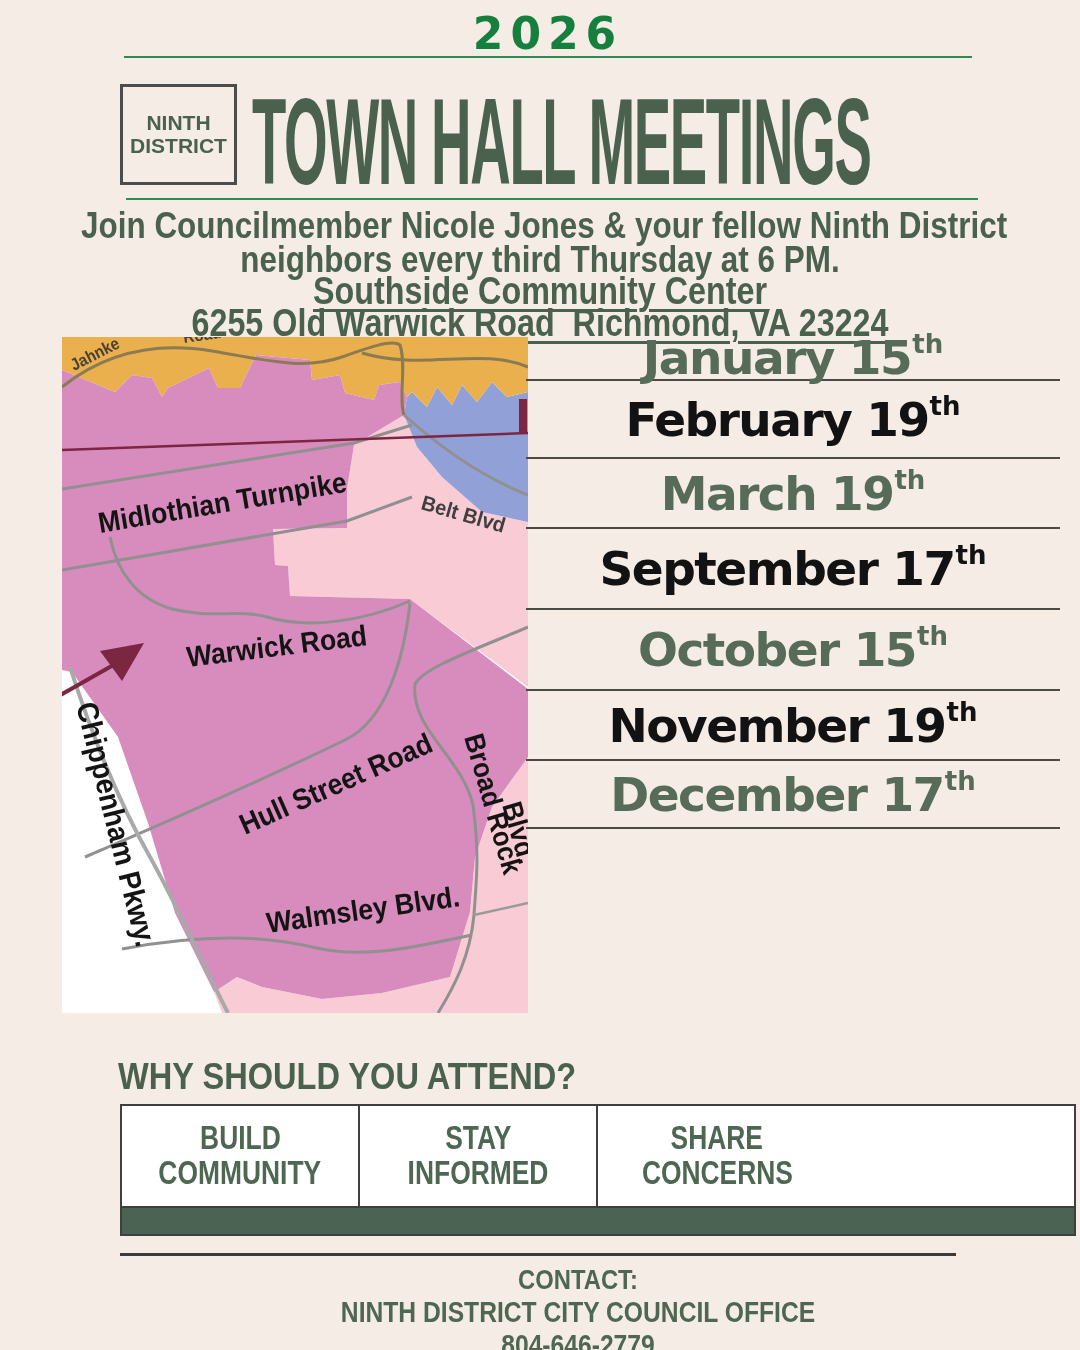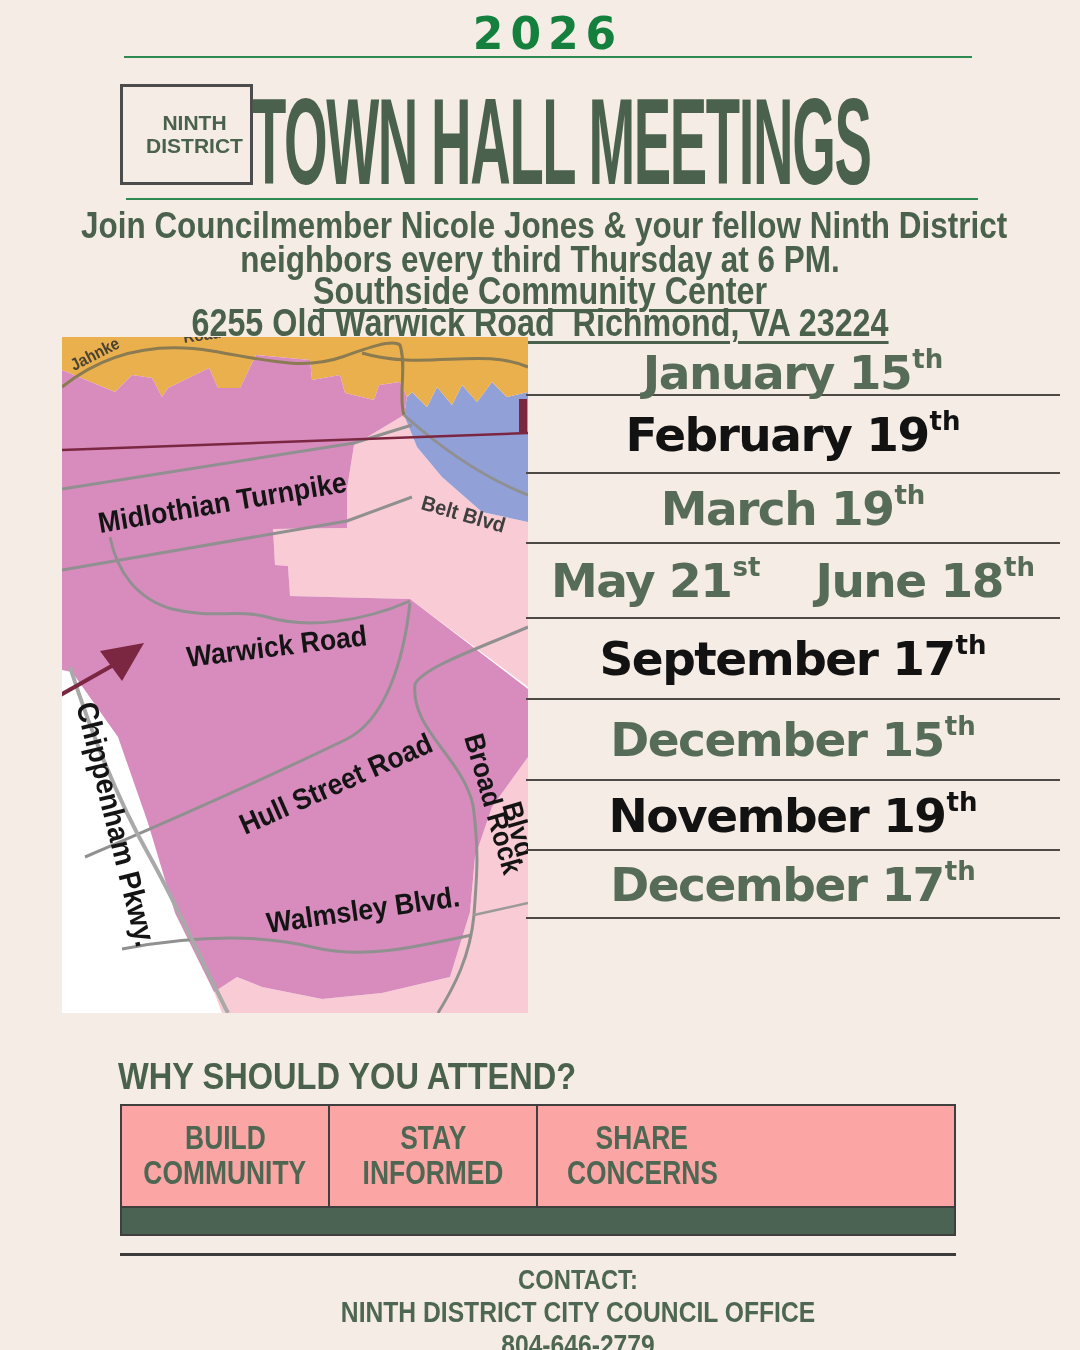--- a/index.html
+++ b/index.html
@@ -9,50 +9,50 @@
 
   
   .year{top:8px;left:8px;width:100%;text-align:center;font-weight:800;font-size:44px;
         letter-spacing:7px;color:#15803d;font-family:"DejaVu Sans",sans-serif;}
   .rule-green{height:2px;background:#2f8a52;}
   .rule-top{top:56px;left:124px;width:848px;}
   .rule-title{top:198px;left:126px;width:852px;}
   .badge{left:120px;top:84px;width:111px;height:95px;border:3px solid #4c4c4c;
          display:flex;flex-direction:column;justify-content:center;align-items:center;
          color:#4a614e;font-weight:700;font-size:21px;line-height:1.08;text-align:center;
-         font-family:"Liberation Sans",sans-serif;padding-left:16px;}
+         font-family:"Liberation Sans",sans-serif;}
   .main-title{left:252px;top:81px;color:#4a614e;font-family:"Liberation Sans",sans-serif;
          font-weight:700;font-size:122px;line-height:1;white-space:nowrap;letter-spacing:-3px;
          transform:scaleX(0.46);transform-origin:left top;}
   .cond{font-family:"Liberation Sans",sans-serif;}
   .intro{left:0;width:100%;text-align:center;color:#4a614e;font-weight:700;font-size:37px;
          line-height:1;transform:scaleX(0.85);transform-origin:center top;white-space:nowrap;}
   .intro1{top:207px;}
   .intro2{top:241px;}
   .venue{top:272px;font-size:38px;text-decoration:underline;text-decoration-thickness:3px;text-underline-offset:5px;}
   .address{top:304px;font-size:38px;text-decoration:underline;text-decoration-thickness:3px;text-underline-offset:5px;}
 
   
   .map{left:62px;top:337px;width:466px;height:676px;}
   .map svg{display:block;}
   .map text{font-family:"Liberation Sans",sans-serif;font-weight:bold;}
 
   
-  .dates{left:526px;top:351px;width:534px;}
+  .dates{left:526px;top:336px;width:534px;}
   .drow{display:flex;align-items:center;justify-content:center;gap:55px;
         border-bottom:2.5px solid #4d4a46;box-sizing:border-box;}
   .date{font-family:"DejaVu Sans",sans-serif;font-weight:800;font-size:47px;letter-spacing:-1.5px;white-space:nowrap;}
   .date sup{font-size:26px;position:relative;top:-4px;letter-spacing:0;margin-left:1px;vertical-align:super;line-height:0;}
   .tone-green{color:#566c58;}
   .tone-black{color:#121212;}
 
   
   .why{left:118px;top:1056px;color:#4a614e;font-weight:700;font-size:37px;white-space:nowrap;
        transform:scaleX(0.88);transform-origin:left top;}
-  .table{left:120px;top:1104px;width:836px;border:2px solid #3f3f3f;box-sizing:border-box;background:#fca5a5;}
+  .table{left:120px;top:1104px;width:956px;border:2px solid #3f3f3f;box-sizing:border-box;background:#ffffff;}
   .cells{display:grid;grid-template-columns:1fr 1fr 1fr 1fr;}
   .cell{height:100px;border-right:2px solid #3f3f3f;display:flex;flex-direction:column;
         justify-content:center;align-items:center;color:#4e6753;font-weight:700;font-size:33px;line-height:1.05;}
   .cell:last-child{border-right:none;}
   .cell span{display:inline-block;transform:scaleX(0.8);white-space:nowrap;}
   .bar{height:26px;background:#4a6353;border-top:2px solid #3f3f3f;}
 
   
   .rule-bottom{top:1253px;left:120px;width:836px;height:2.5px;background:#3b3b3b;}
   .contact{left:78px;top:1266px;width:1000px;text-align:center;color:#4e6753;font-weight:700;line-height:1;}
@@ -128,29 +128,25 @@
   <div class="abs dates">
     <div class="drow tone-green" style="height:45px">
       <span class="date"><span>January 15</span><sup>th</sup></span>
     </div>
     <div class="drow tone-black" style="height:78px">
       <span class="date"><span>February 19</span><sup>th</sup></span>
     </div>
     <div class="drow tone-green" style="height:70px">
       <span class="date"><span>March 19</span><sup>th</sup></span>
     </div>
-    <div class="drow tone-green" style="height:75px">
-      <span class="date"><span>May 21</span><sup>st</sup></span>
-      <span class="date"><span>June 18</span><sup>th</sup></span>
-    </div>
     <div class="drow tone-black" style="height:81px">
       <span class="date"><span>September 17</span><sup>th</sup></span>
     </div>
     <div class="drow tone-green" style="height:81px">
-      <span class="date"><span>December 15</span><sup>th</sup></span>
+      <span class="date"><span>October 15</span><sup>th</sup></span>
     </div>
     <div class="drow tone-black" style="height:70px">
       <span class="date"><span>November 19</span><sup>th</sup></span>
     </div>
     <div class="drow tone-green" style="height:68px">
       <span class="date"><span>December 17</span><sup>th</sup></span>
     </div>
   </div>
 
   <div class="abs why cond">WHY SHOULD YOU ATTEND?</div>

